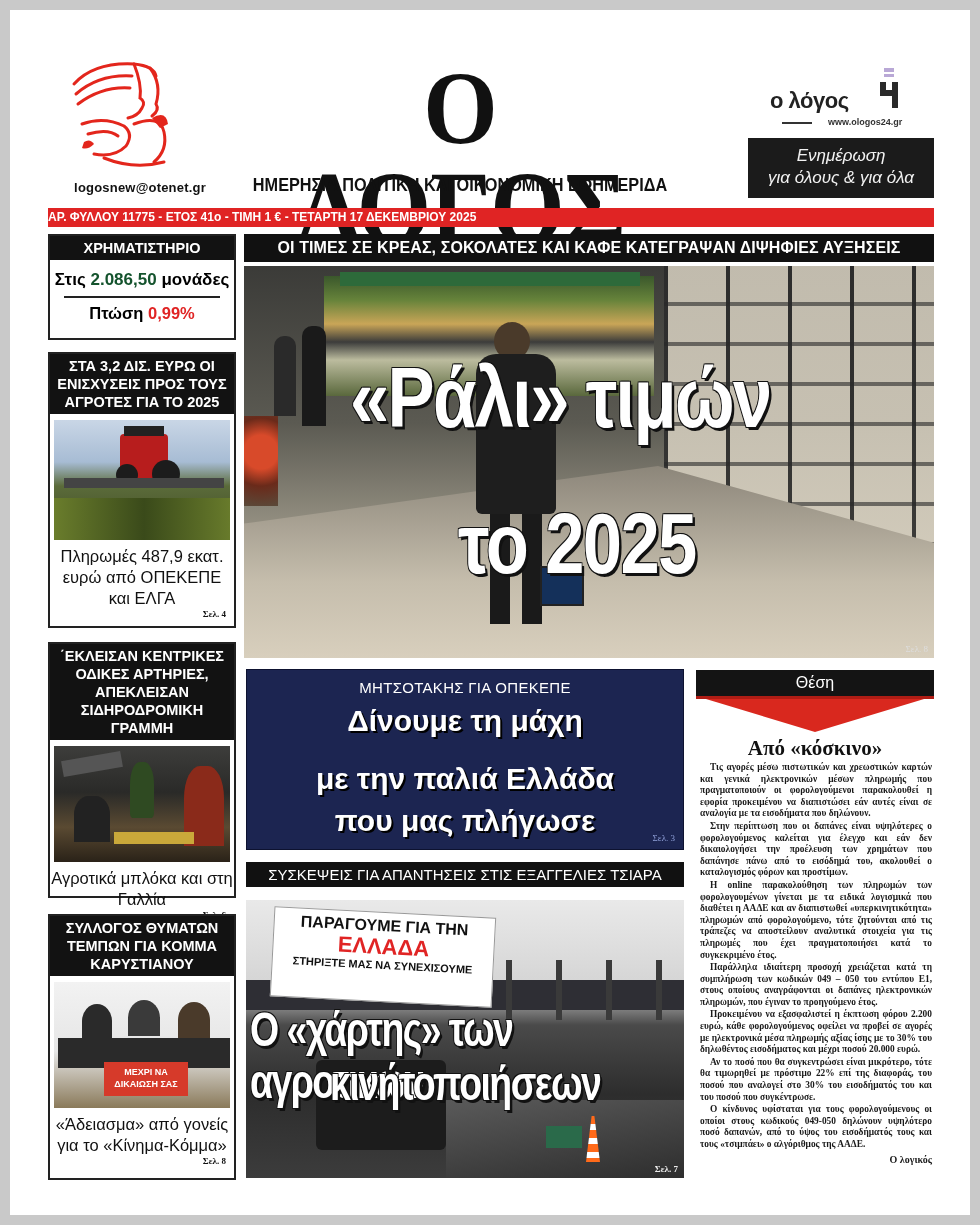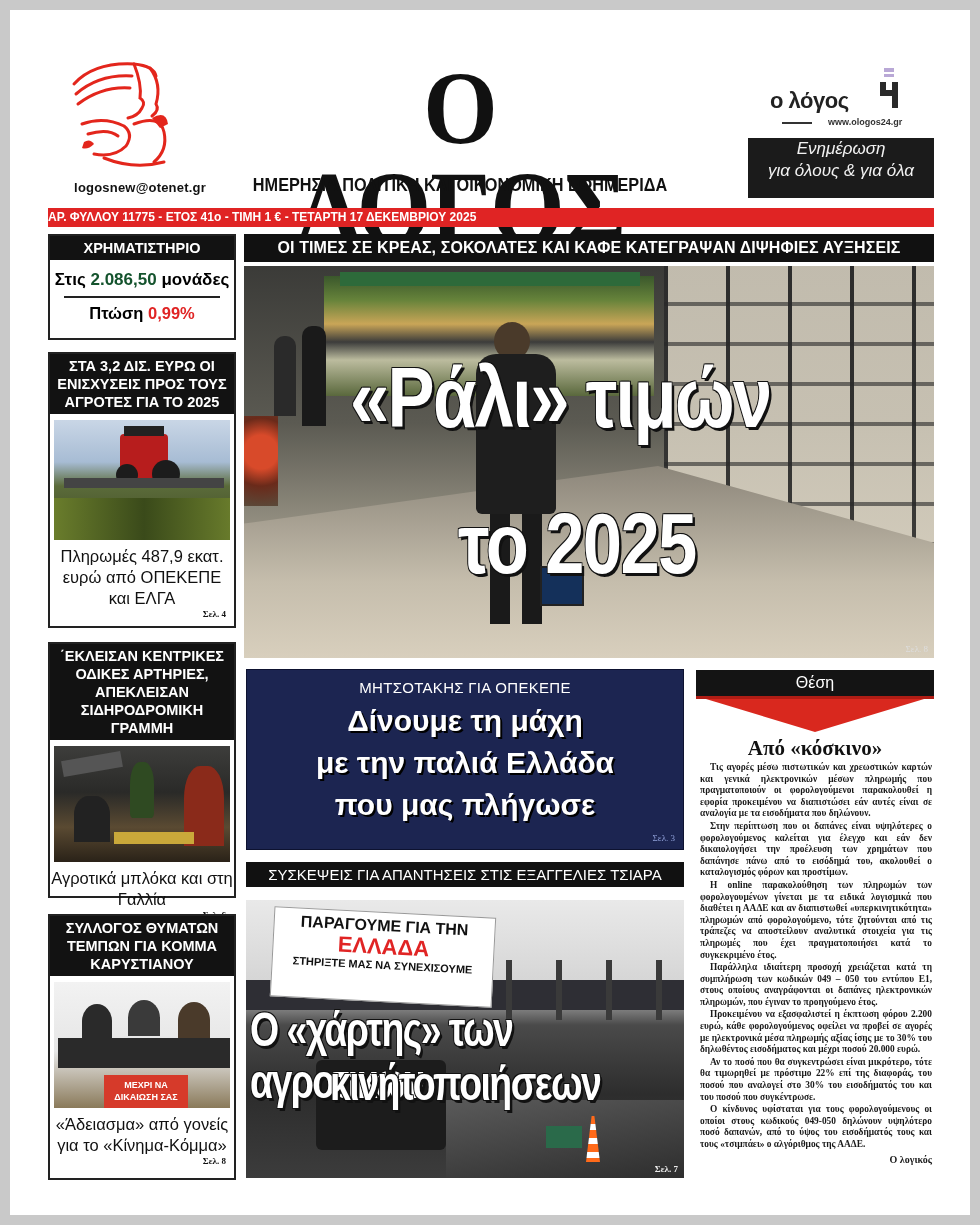--- a/index.html
+++ b/index.html
@@ -11,21 +11,21 @@
   .logo-art { left: 54px; top: 44px; width: 120px; height: 118px; }
   .email { left: 40px; top: 170px; width: 180px; text-align: center; font-weight: bold; font-size: 13px; color: #111; letter-spacing: 0.2px; }
   .title { left: 225px; top: 48px; width: 450px; text-align: center; font-family: "Liberation Serif", serif; font-weight: bold; font-size: 104px; line-height: 100px; color: #111; transform: scaleX(0.92); transform-origin: center; letter-spacing: -1px; }
   .subtitle { left: 225px; top: 165px; width: 450px; text-align: center; font-weight: bold; font-size: 17.5px; color: #111; transform: scaleX(0.93); }
 
   .o24 { left: 760px; top: 76px; width: 130px; height: 46px; }
   .o24-text { position: absolute; left: 0; top: 2px; font-size: 22px; color: #222; font-weight: bold; letter-spacing: -0.5px; }
   .o24-mark { position: absolute; left: 110px; top: -18px; width: 18px; height: 40px; }
   .o24-line { position: absolute; left: 12px; top: 36px; width: 30px; height: 2px; background: #333; }
   .o24-url { position: absolute; left: 58px; top: 31px; font-size: 9px; font-weight: bold; color: #333; }
-  .slogan { left: 738px; top: 128px; width: 186px; height: 60px; background: #1b1b1b; color: #f2f2f2; text-align: center; font-style: italic; font-size: 17px; line-height: 22px; padding-top: 0; }
+  .slogan { left: 738px; top: 128px; width: 186px; height: 60px; background: #1b1b1b; color: #f2f2f2; text-align: center; font-style: italic; font-size: 17px; line-height: 22px; padding-top: 7px; }
 
   .redbar { left: 38px; top: 198px; width: 886px; height: 19px; background: #e02424; }
   .redbar-text { left: 38px; top: 200px; width: 802px; font-size: 12px; font-weight: bold; color: #fff; }
 
   
   .lbox { left: 38px; width: 188px; border: 2px solid #222; background: #fff; }
   .lhead { background: #121212; color: #fff; text-align: center; font-weight: bold; font-size: 14.5px; line-height: 18px; padding: 3px 2px; }
   .lcap { text-align: center; font-weight: normal; font-size: 16.5px; line-height: 21px; color: #111; padding-top: 6px; }
   .sel { text-align: right; font-size: 9px; font-weight: bold; padding-right: 8px; color: #111; font-family: "Liberation Serif", serif; }
 
@@ -150,21 +150,21 @@
     <div class="sel">Σελ. 6</div>
   </div>
 
   <div class="abs lbox" style="top:904px;height:266px;">
     <div class="lhead">ΣΥΛΛΟΓΟΣ ΘΥΜΑΤΩΝ ΤΕΜΠΩΝ ΓΙΑ ΚΟΜΜΑ ΚΑΡΥΣΤΙΑΝΟΥ</div>
     <div class="photo" style="height:126px;background:linear-gradient(180deg,#f2f2f2 0%,#e6e6e6 55%,#8a7a5a 100%);">
       <div style="position:absolute;left:28px;top:22px;width:30px;height:34px;background:#2a2a2a;border-radius:50% 50% 0 0;"></div>
       <div style="position:absolute;left:74px;top:18px;width:32px;height:36px;background:#3a3a3a;border-radius:50% 50% 0 0;"></div>
       <div style="position:absolute;left:124px;top:20px;width:32px;height:36px;background:#4a3a2a;border-radius:50% 50% 0 0;"></div>
       <div style="position:absolute;left:4px;top:56px;width:172px;height:30px;background:#2a2a2a;"></div>
-      <div style="position:absolute;left:50px;top:93px;width:84px;height:34px;background:#d63a2a;color:#fff;font-size:9px;font-weight:bold;text-align:center;padding-top:4px;line-height:12px;">ΜΕΧΡΙ ΝΑ ΔΙΚΑΙΩΣΗ ΣΑΣ</div>
+      <div style="position:absolute;left:50px;top:80px;width:84px;height:34px;background:#d63a2a;color:#fff;font-size:9px;font-weight:bold;text-align:center;padding-top:4px;line-height:12px;">ΜΕΧΡΙ ΝΑ ΔΙΚΑΙΩΣΗ ΣΑΣ</div>
     </div>
     <div class="lcap">«Άδειασμα» από γονείς για το «Κίνημα-Κόμμα»</div>
     <div class="sel">Σελ. 8</div>
   </div>
 
   <div class="abs mainbar">ΟΙ ΤΙΜΕΣ ΣΕ ΚΡΕΑΣ, ΣΟΚΟΛΑΤΕΣ ΚΑΙ ΚΑΦΕ ΚΑΤΕΓΡΑΨΑΝ ΔΙΨΗΦΙΕΣ ΑΥΞΗΣΕΙΣ</div>
   <div class="abs hero">
 
     <div style="position:absolute;left:80px;top:10px;width:330px;height:120px;background:linear-gradient(180deg,#3a5a2a 0%,#6a8a3a 20%,#d8b05a 40%,#3a3a3a 55%,#c8c8a8 70%,#5a6a3a 100%);opacity:0.9;"></div>
     <div style="position:absolute;left:96px;top:6px;width:300px;height:14px;background:#2d6a3a;"></div>
@@ -185,21 +185,21 @@
     <div style="position:absolute;left:30px;top:70px;width:22px;height:80px;background:#2a2a2a;border-radius:10px 10px 0 0;"></div>
     <div style="position:absolute;left:58px;top:60px;width:24px;height:100px;background:#1a1a1a;border-radius:10px 10px 0 0;"></div>
     <div class="hero-text" style="left:106px;top:86px;font-size:86px;line-height:90px;">«Ράλι» τιμών</div>
     <div class="hero-text" style="left:214px;top:232px;font-size:86px;line-height:90px;">το 2025</div>
     <div style="position:absolute;right:6px;bottom:4px;font-size:9px;color:#ddd;font-family:'Liberation Serif',serif;">Σελ. 8</div>
   </div>
 
   <div class="abs navy">
     <div class="navy-kicker">ΜΗΤΣΟΤΑΚΗΣ ΓΙΑ ΟΠΕΚΕΠΕ</div>
     <div class="navy-head">Δίνουμε τη μάχη</div>
-    <div class="navy-head" style="margin-top:0;">με την παλιά Ελλάδα</div>
+    <div class="navy-head" style="margin-top:16px;">με την παλιά Ελλάδα</div>
     <div class="navy-head" style="margin-top:0;">που μας πλήγωσε</div>
     <div class="navy-sel">Σελ. 3</div>
   </div>
 
   <div class="abs blackbar2">ΣΥΣΚΕΨΕΙΣ ΓΙΑ ΑΠΑΝΤΗΣΕΙΣ ΣΤΙΣ ΕΞΑΓΓΕΛΙΕΣ ΤΣΙΑΡΑ</div>
   <div class="abs farm">
     <div style="position:absolute;left:0;top:80px;width:438px;height:30px;background:#2e2e34;"></div>
     <div style="position:absolute;left:260px;top:60px;width:180px;height:60px;background:repeating-linear-gradient(90deg,#3a3a3a 0 6px,rgba(0,0,0,0) 6px 50px);"></div>
     <div style="position:absolute;left:70px;top:160px;width:130px;height:90px;background:#1c1c1c;border-radius:6px;"></div>
     <div style="position:absolute;left:200px;top:200px;width:238px;height:80px;background:linear-gradient(170deg,#5a5a5a,#2d2d2d);"></div>

